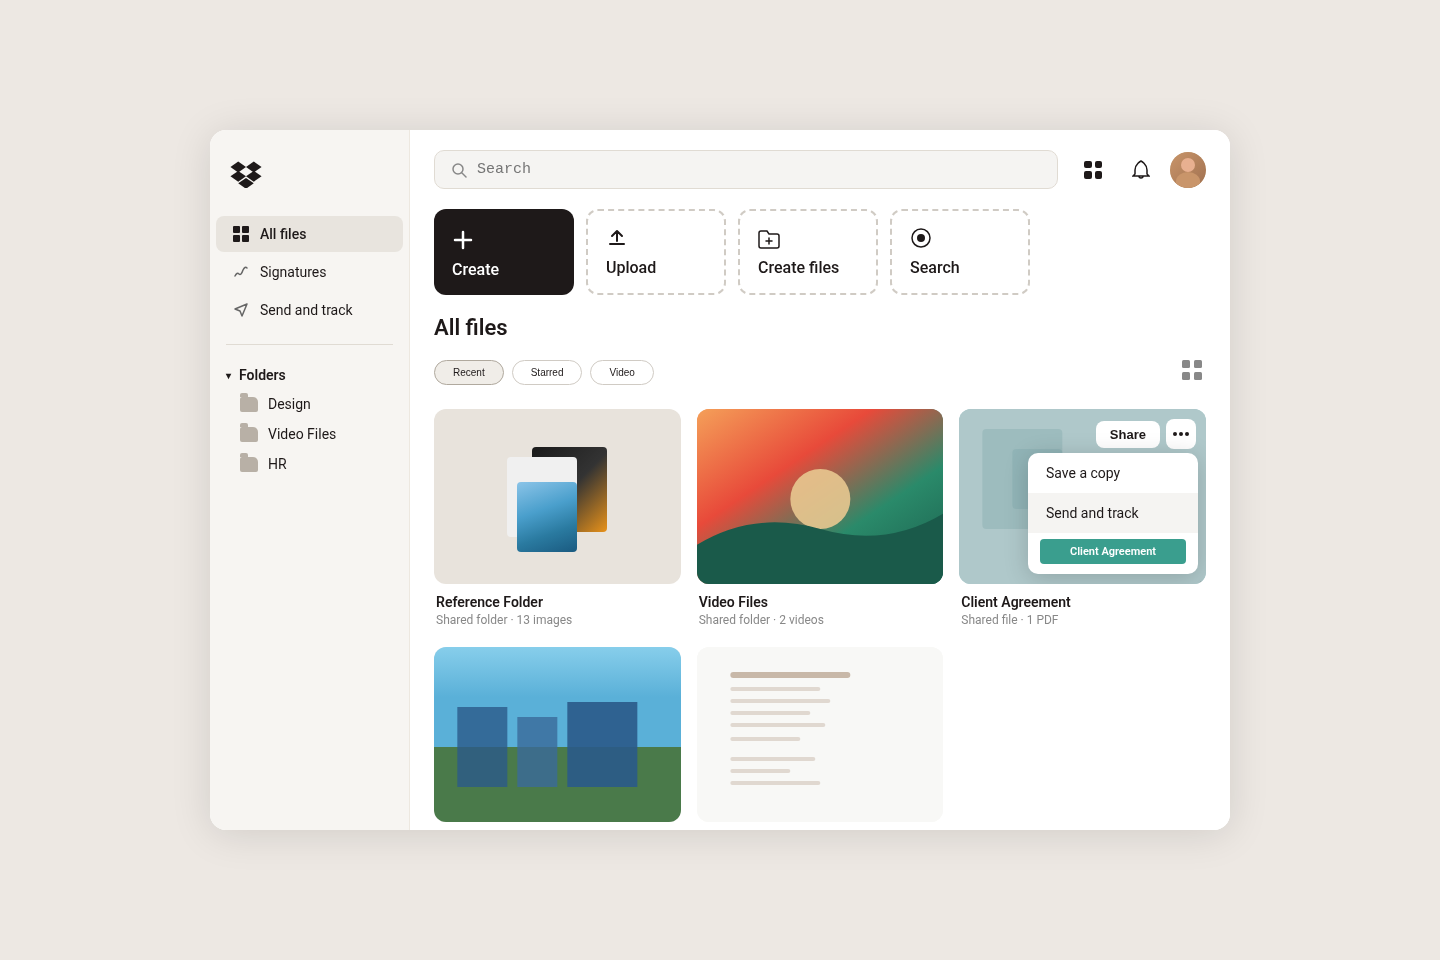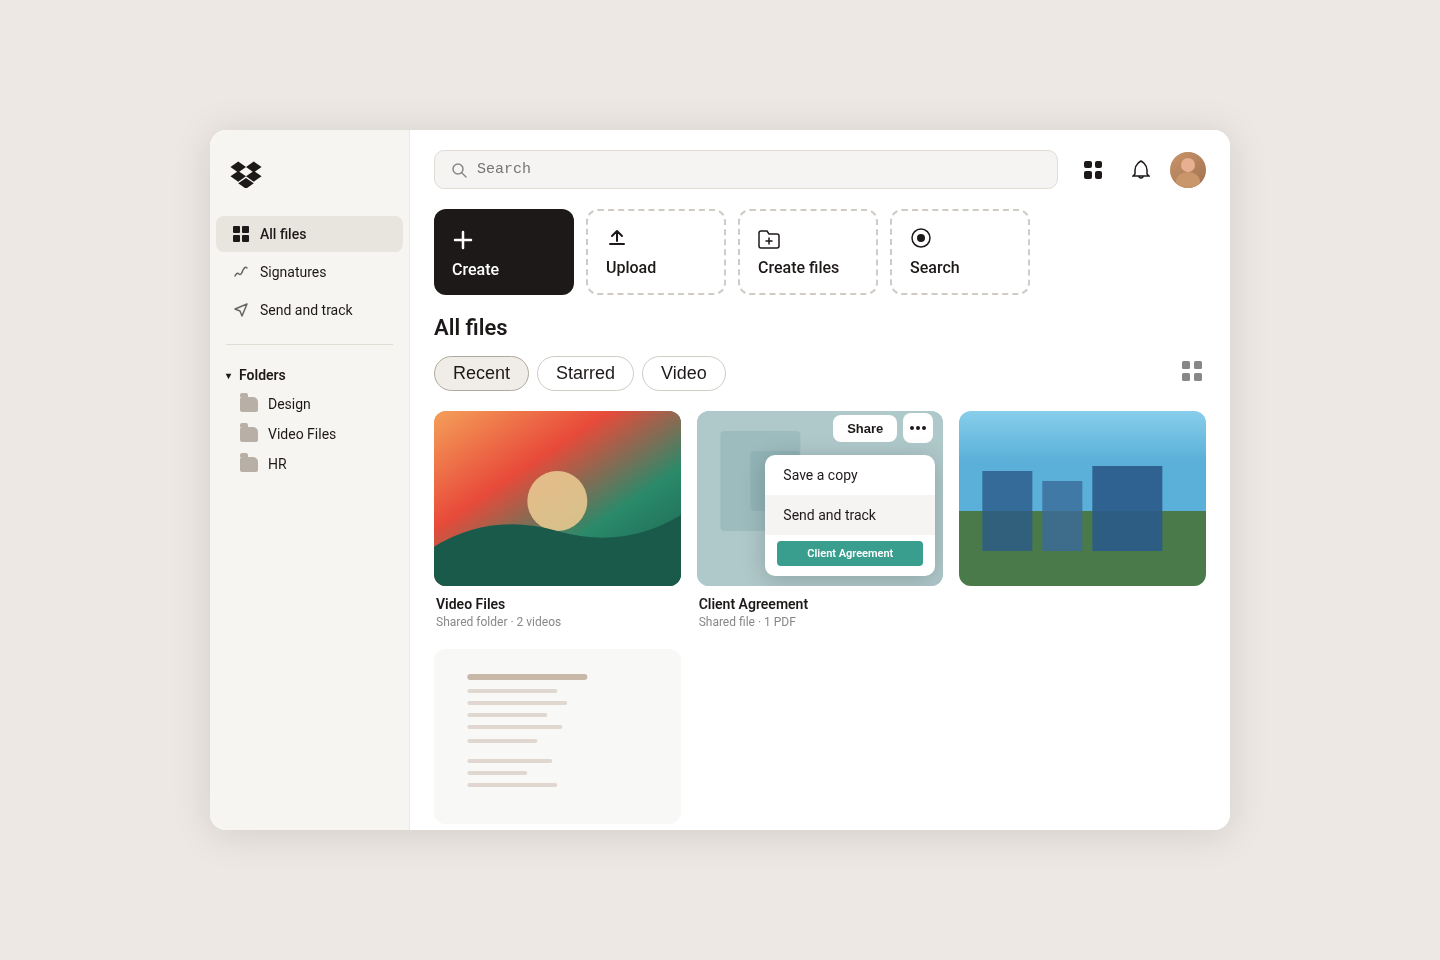--- a/index.html
+++ b/index.html
@@ -243,21 +243,21 @@
       justify-content: space-between;
     }
     .filter-tab-group {
       display: flex;
       gap: 8px;
     }
     .filter-tab {
       padding: 6px 18px;
       border-radius: 20px;
       border: 1.5px solid #d0cbc4;
-      font-size: 18px;
+      font-size: 10px;
       font-weight: 500;
       cursor: pointer;
       background: #fff;
       color: #1e1919;
     }
     .filter-tab.active {
       background: #f0ede8;
       border-color: #b0a99e;
     }
     .view-toggle {
@@ -323,21 +323,21 @@
       position: absolute;
       top: 0;
       left: 0;
       right: 0;
       bottom: 0;
       border-radius: 12px;
       background: rgba(180, 200, 200, 0.6);
       display: flex;
       align-items: flex-start;
       justify-content: flex-end;
-      padding: 2px 10px 0 0;
+      padding: 10px 10px 0 0;
       z-index: 10;
     }
     .context-menu-btns {
       display: flex;
       align-items: center;
       gap: 6px;
     }
     .share-btn {
       background: #fff;
       border: none;
@@ -637,20 +637,38 @@
             <rect x="0" y="0" width="8" height="8" rx="1.5" fill="#888"></rect>
             <rect x="12" y="0" width="8" height="8" rx="1.5" fill="#888"></rect>
             <rect x="0" y="12" width="8" height="8" rx="1.5" fill="#888"></rect>
             <rect x="12" y="12" width="8" height="8" rx="1.5" fill="#888"></rect>
           </svg>
         </div>
       </div>
 
       <div class="files-grid">
 
+        <div class="file-card">
+          <div class="file-thumb file-thumb-reference">
+            <div class="ref-stack">
+              <div class="ref-img-1"></div>
+              <div class="ref-img-2">
+                <svg width="36" height="36" viewBox="0 0 36 36" fill="none">
+                  <circle cx="18" cy="14" r="8" fill="#d0c8c0"></circle>
+                  <rect x="4" y="26" width="28" height="6" rx="3" fill="#d0c8c0"></rect>
+                </svg>
+              </div>
+              <div class="ref-img-3" style="background: linear-gradient(160deg, #8bc4e8 0%, #4a9fcc 40%, #2a7aa0 70%, #1a5a80 100%);"></div>
+            </div>
+          </div>
+          <div class="file-info">
+            <div class="file-name">Reference Folder</div>
+            <div class="file-meta">Shared folder · 13 images</div>
+          </div>
+        </div>
 
         <div class="file-card">
           <div class="file-thumb file-thumb-video">
 
             <svg width="100%" height="100%" viewBox="0 0 260 175" preserveAspectRatio="xMidYMid slice" xmlns="http://www.w3.org/2000/svg">
               <defs>
                 <linearGradient id="vg1" x1="0%" y1="0%" x2="100%" y2="100%">
                   <stop offset="0%" style="stop-color:#f5a35a"></stop>
                   <stop offset="35%" style="stop-color:#e84a3a"></stop>
                   <stop offset="65%" style="stop-color:#2a8a6a"></stop>

